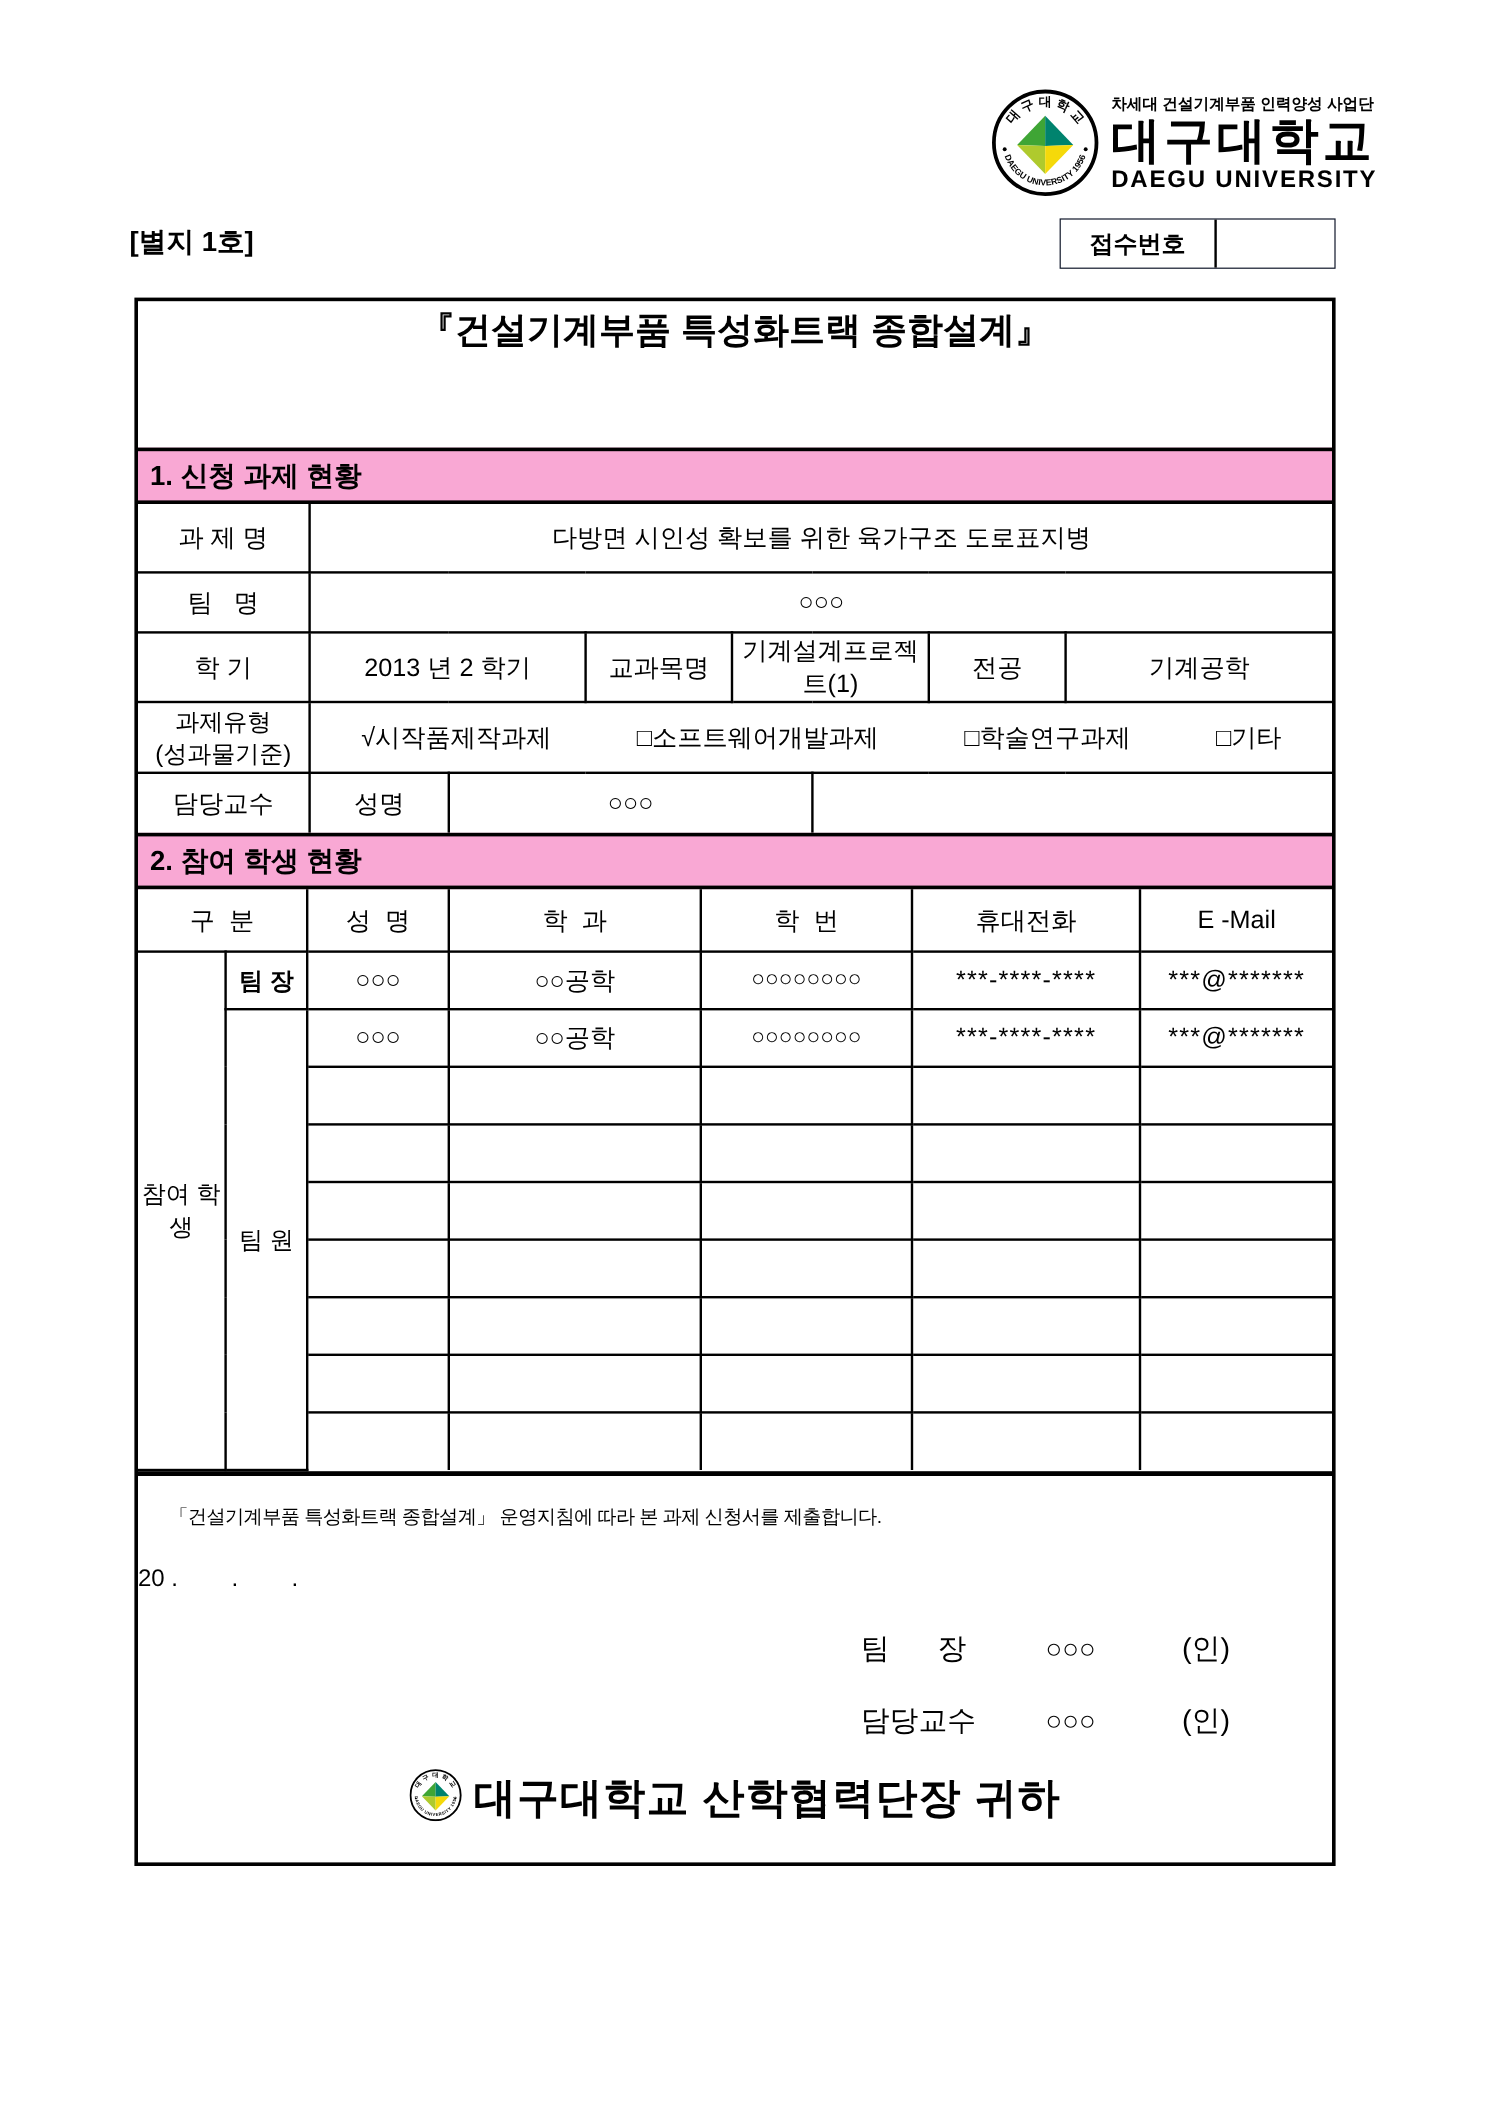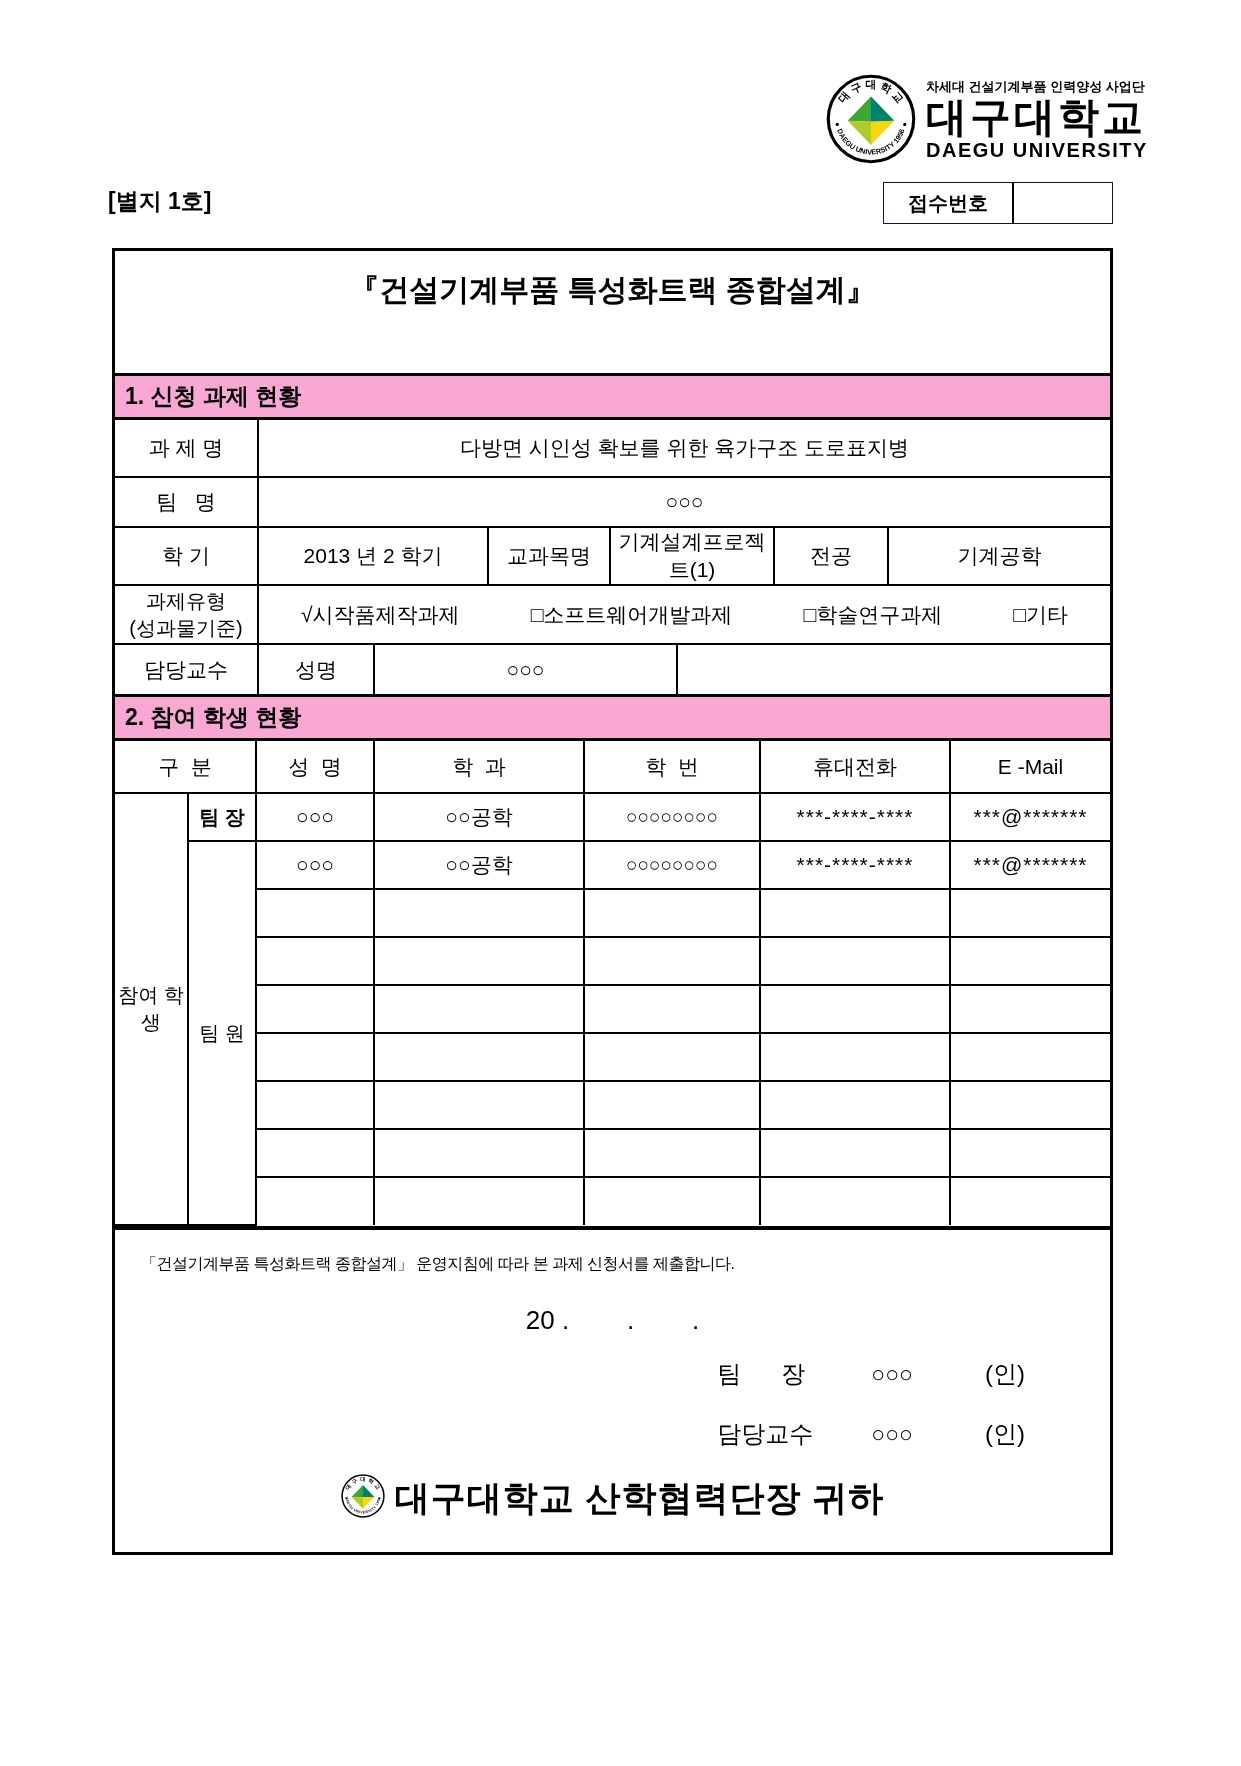--- a/index.html
+++ b/index.html
@@ -22,21 +22,21 @@
 
   .receipt { position:absolute; top:182px; left:883px; width:230px; height:42px;
              border:1px solid #0f172a; display:flex; background:#fff; }
   .receipt-label { width:130px; border-right:2px solid #000; display:flex;
                    align-items:center; justify-content:center; font-size:20px; font-weight:bold; }
   .receipt-empty { flex:1; }
 
   
   .main-box { position:absolute; top:248px; left:112px; width:1001px; border:3px solid #000; background:#fff; }
 
-  .title-sec { height:122px; padding-top:19px; text-align:center; }
+  .title-sec { height:122px; padding-top:4px; text-align:center; }
   .title1 { font-size:30px; font-weight:bold; }
   .title2 { font-size:36px; font-weight:bold; letter-spacing:14px; margin-top:5px; }
 
   .sec-bar { height:47px; border-top:3px solid #000; border-bottom:3px solid #000;
              background:#f9a8d4; font-size:23px; font-weight:bold;
              line-height:41px; padding-left:10px; }
 
   table.t { width:100%; border-collapse:collapse; table-layout:fixed; }
   table.t td { border:2px solid #000; text-align:center; vertical-align:middle;
                font-size:21px; overflow:hidden; }
@@ -48,21 +48,21 @@
   .lbl { font-weight:normal; }
   .small-cell { font-size:17px; }
   .type-opts { display:flex; justify-content:space-between; padding:0 42px; font-size:21px; }
   .stars { font-size:15px; letter-spacing:1px; }
   .hdr { font-size:21px; }
   .role { font-weight:bold; }
 
   
   .stmt-sec { position:relative; border-top:4px solid #000; height:326px; }
   .stmt-text { padding:24px 5px 0 26px; font-size:16px; letter-spacing:-0.5px; }
-  .stmt-date { text-align:center; margin-top:30px; font-size:26px; }
+  .stmt-date { margin-top:30px; font-size:20px; }
   .sig-row { position:absolute; left:0; right:0; display:flex; justify-content:flex-end;
              align-items:center; padding-right:85px; font-size:24px; }
   .sig-row-1 { top:128px; }
   .sig-row-2 { top:188px; }
   .sig-label { display:inline-block; min-width:112px; }
   .sig-name { margin-left:42px; font-size:23px; }
   .sig-in { margin-left:72px; }
   .closing { position:absolute; top:244px; left:0; right:0; text-align:center;
              font-size:35px; font-weight:bold; letter-spacing:1px; }
   .seal-sm { width:44px; height:44px; vertical-align:-8px; margin-right:10px; }

